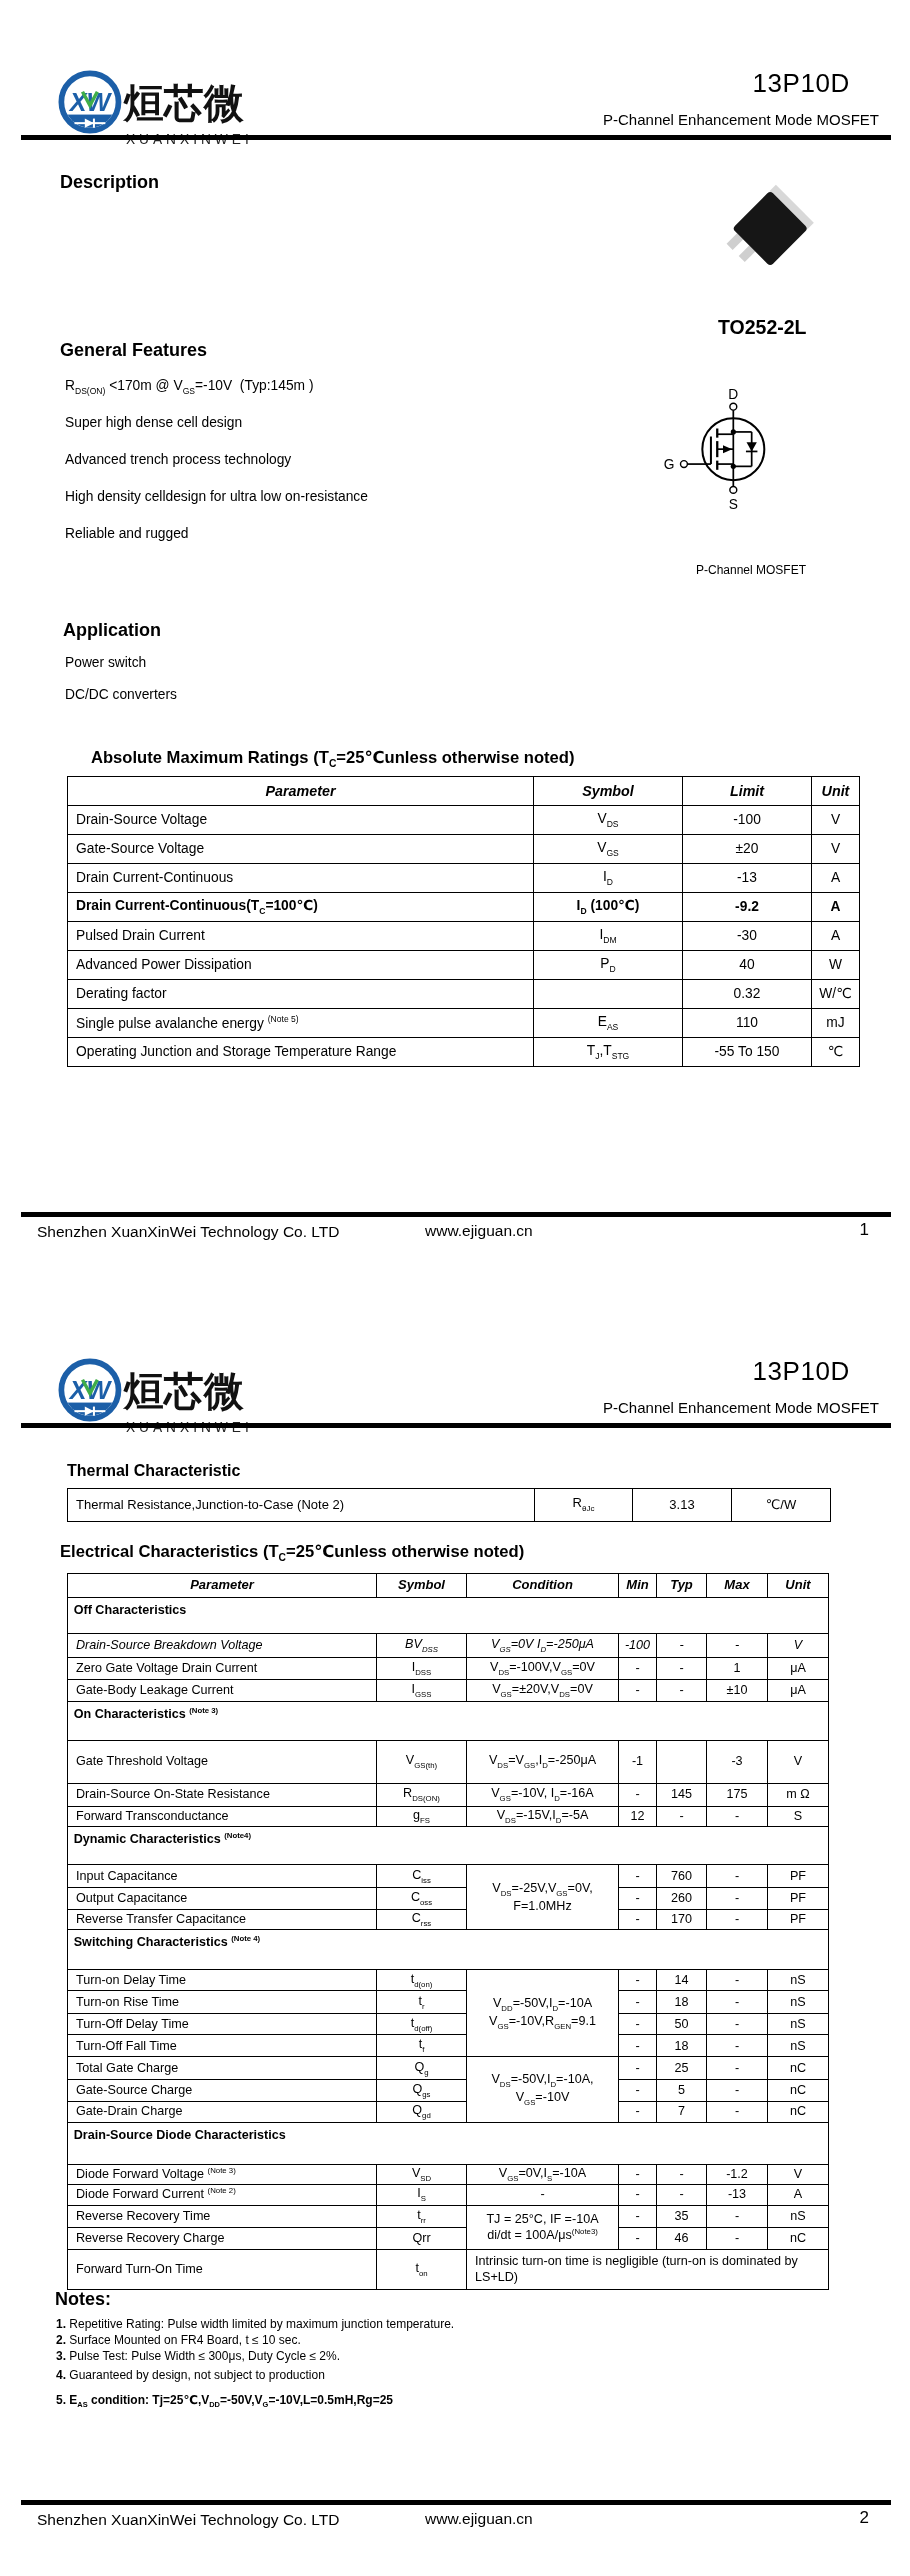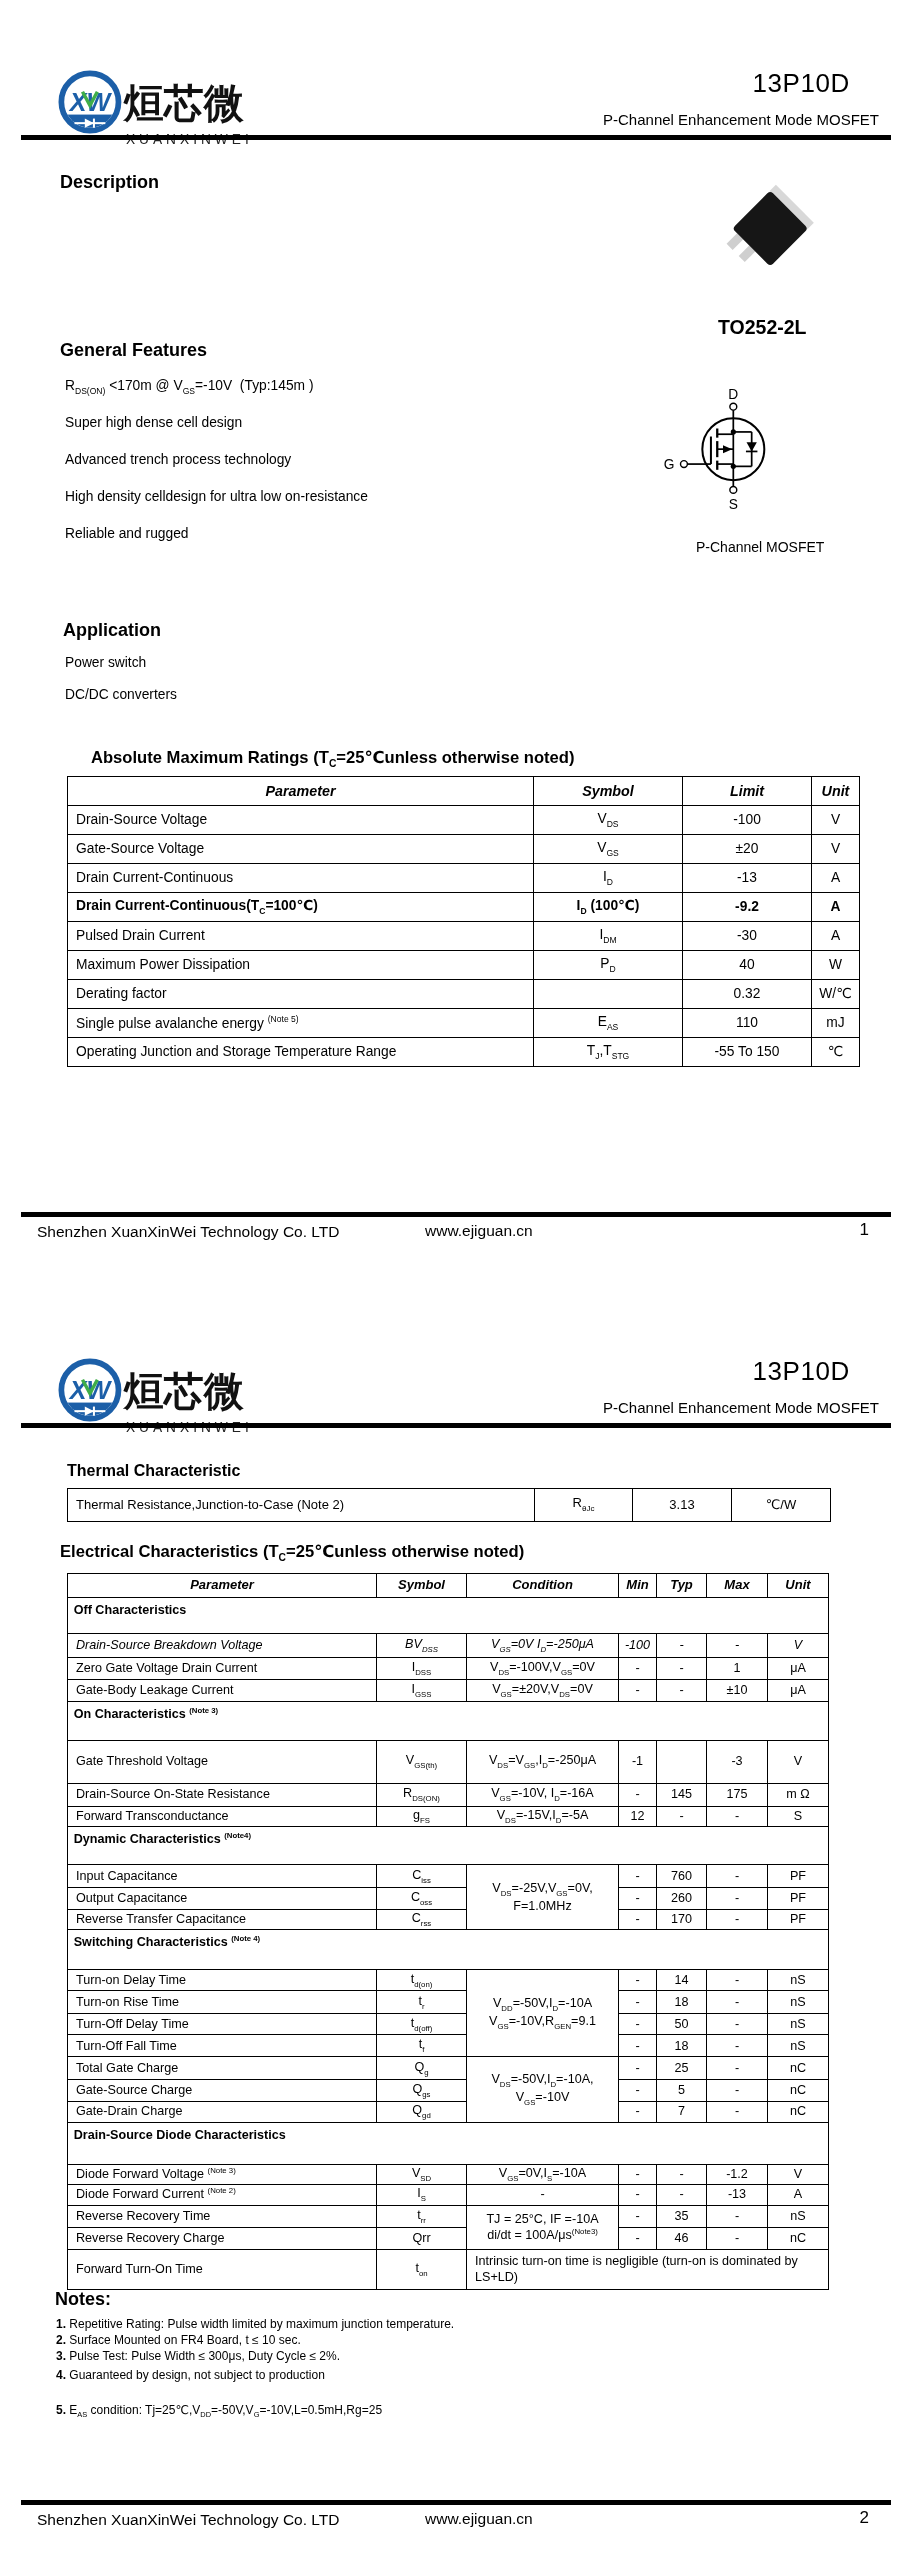--- a/index.html
+++ b/index.html
@@ -24,34 +24,34 @@
   
   .desc-h{left:60px;top:172px;}
   .desc-lines{position:absolute;left:65px;top:205px;font-size:13.8px;}
   .desc-lines .line{height:32px;line-height:32px;}
   .pkg-svg{position:absolute;left:709px;top:178px;}
   .pkg-label{position:absolute;left:718px;top:316px;font-size:19.5px;font-weight:bold;}
   .gf-h{left:60px;top:340px;}
   .features{position:absolute;left:65px;top:367px;font-size:13.8px;}
   .features .line{height:37px;line-height:37px;}
   .mos-svg{position:absolute;left:661px;top:379px;}
-  .mos-caption{position:absolute;left:696px;top:539px;font-size:14px;}
+  .mos-caption{position:absolute;left:696px;top:563px;font-size:12px;}
   .app-h{left:63px;top:620px;}
   .apps{position:absolute;left:65px;top:647px;font-size:13.8px;}
   .apps .line{height:32px;line-height:32px;}
   .abs-h{left:60px;top:748px;font-size:16.6px;}
 
   
   .th-h{left:67px;top:174px;font-size:16px;}
   .el-h{left:60px;top:254px;font-size:16.6px;}
   .notes-h{left:55px;top:1001px;}
   .notes{position:absolute;left:56px;top:1028px;font-size:12px;}
   .notes .note{line-height:16px;}
   .notes .note:nth-child(4){margin-top:2.9px;}
-  .notes .note:nth-child(5){margin-top:19px;}
+  .notes .note:nth-child(5){margin-top:9px;font-weight:bold;}
 
   
   table.t{position:absolute;border-collapse:collapse;table-layout:fixed;border:1.7px solid #000;background:#fff;}
   table.t th,table.t td{border:1.1px solid #000;text-align:center;vertical-align:middle;padding:0 3.4px;line-height:1.3;overflow:hidden;}
   table.t th{font-weight:bold;font-style:italic;}
   table.t td.pl{text-align:left;padding-left:8px;}
   table.t td.sec{text-align:left;font-weight:bold;vertical-align:top;padding:4px 0 0 5.7px;}
   .abs{left:67px;top:776px;width:792px;font-size:13.8px;}
   .abs th{font-size:14.3px;}
   .thermal{left:67px;top:200px;width:762px;font-size:13px;}
@@ -188,21 +188,21 @@
             <td>-9.2</td>
             <td>A</td>
           </tr>
           <tr style="height: 29px;">
             <td class="pl">Pulsed Drain Current</td>
             <td>I<sub>DM</sub></td>
             <td>-30</td>
             <td>A</td>
           </tr>
           <tr style="height: 29px;">
-            <td class="pl">Maximum Power Dissipation</td>
+            <td class="pl">Advanced Power Dissipation</td>
             <td>P<sub>D</sub></td>
             <td>40</td>
             <td>W</td>
           </tr>
           <tr style="height: 29px;">
             <td class="pl">Derating factor</td>
             <td></td>
             <td>0.32</td>
             <td>W/℃</td>
           </tr>

